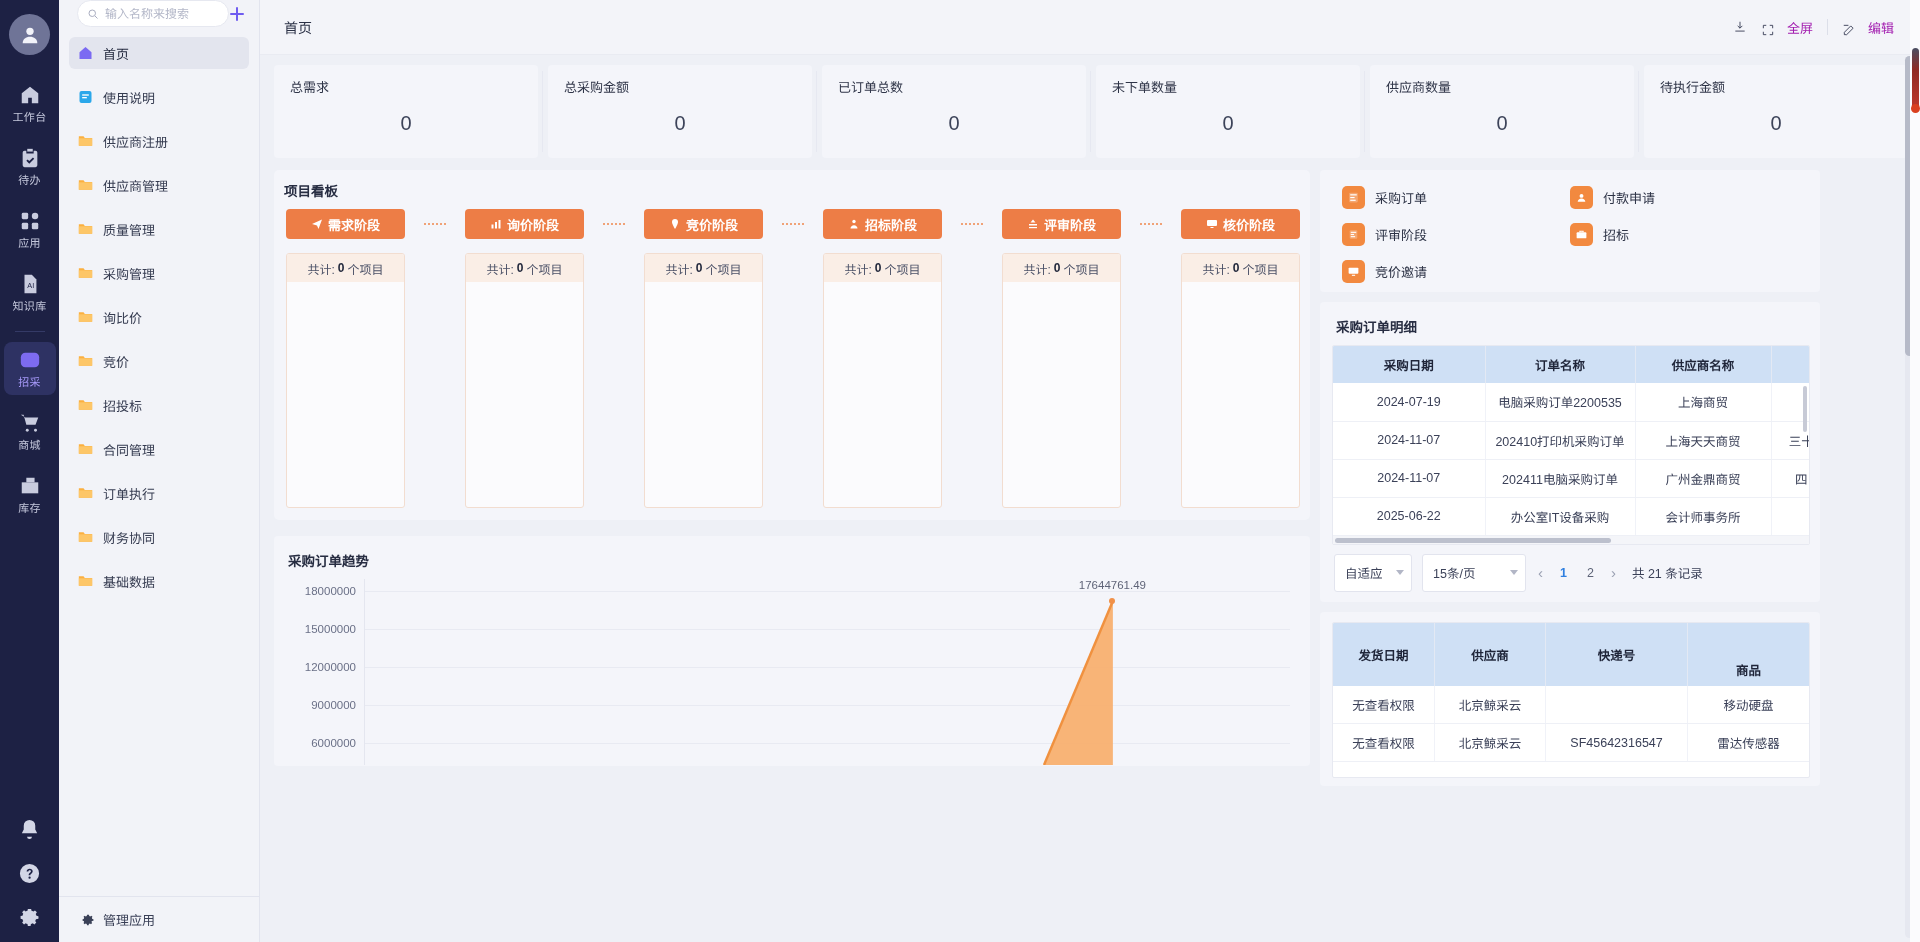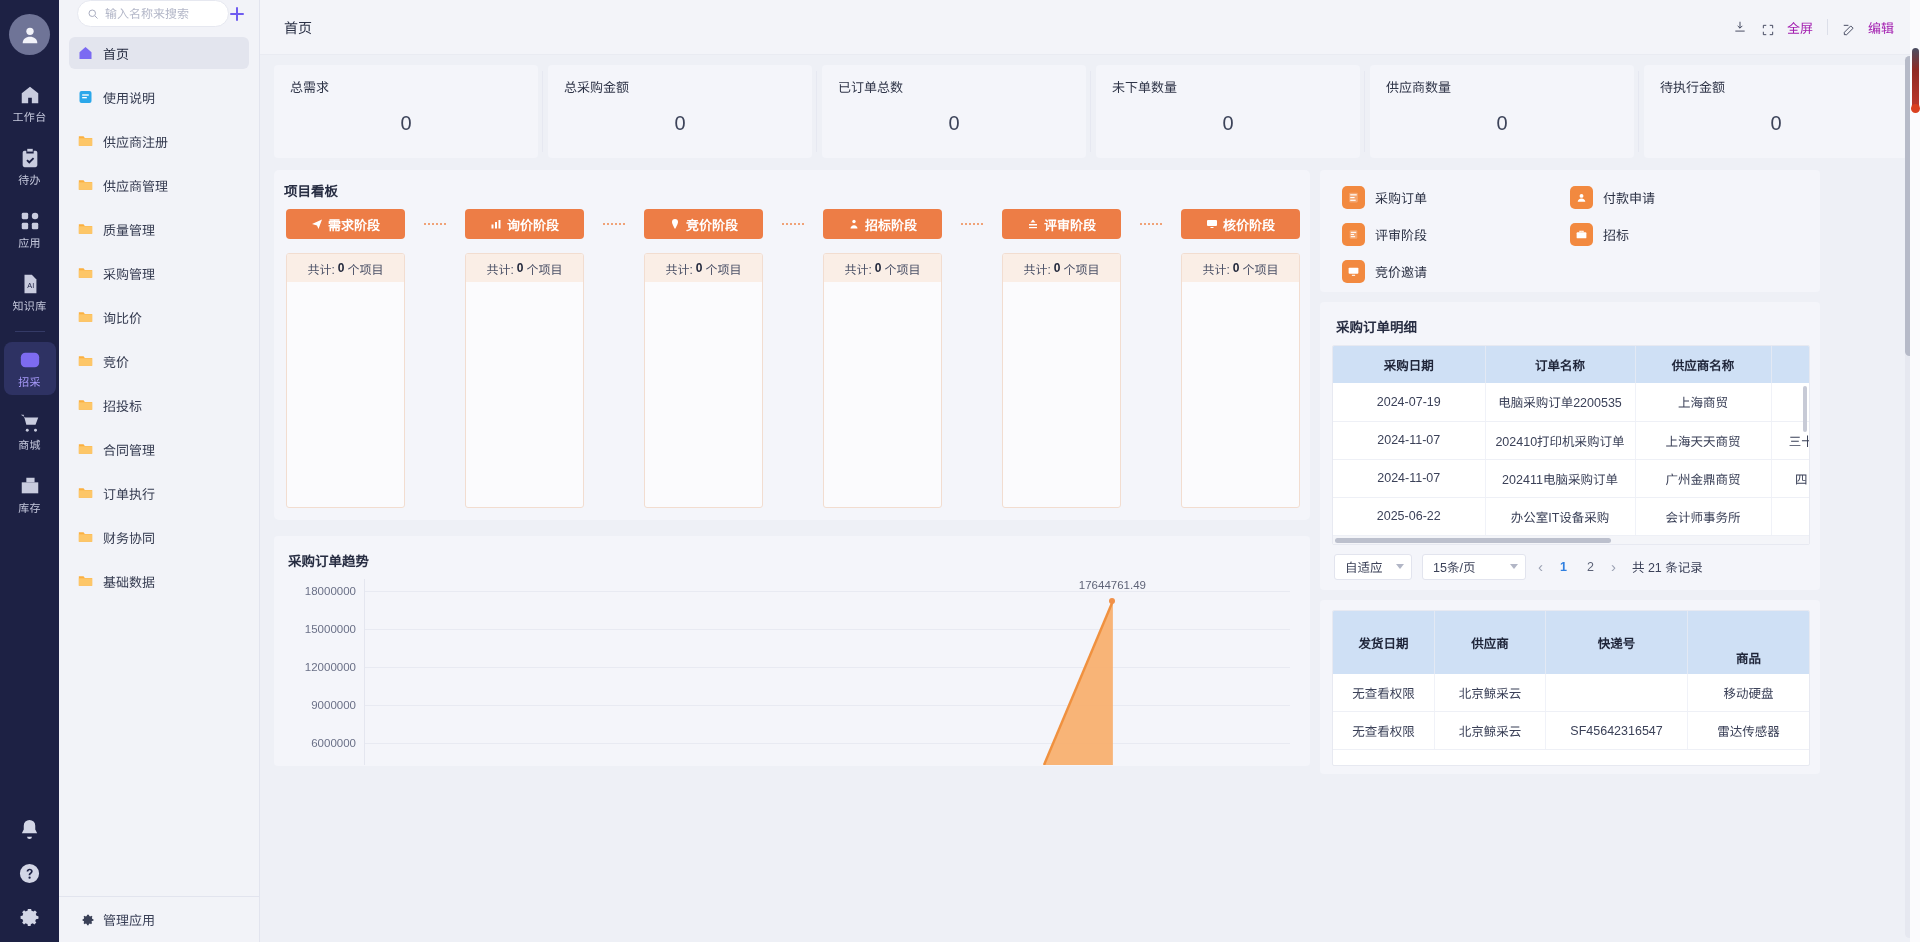--- a/index.html
+++ b/index.html
@@ -185,21 +185,21 @@
   }
   tbody td:last-child { border-right: 0; }
   .hscroll { height: 8px; background: #f4f5f9; position: relative; }
   .hscroll i { position: absolute; left: 2px; top: 2px; height: 5px; width: 58%;
                background: #bcc0cd; border-radius: 3px; display: block; }
   .vscroll { position: absolute; right: 2px; top: 40px; width: 4px; height: 46px;
              background: #c7cad6; border-radius: 3px; }
 
   .pager { display: flex; align-items: center; gap: 10px; padding: 9px 2px 2px 2px; }
   .sel {
-    height: 26px; min-width: 78px; border: 1px solid #e2e4ee; border-radius: 3px; background: #fff;
+    height: 38px; min-width: 78px; border: 1px solid #e2e4ee; border-radius: 3px; background: #fff;
     display: flex; align-items: center; justify-content: space-between; padding: 0 7px 0 10px;
     font-size: 12.5px; color: #3b4158; cursor: pointer;
   }
   .sel.wide { min-width: 104px; }
   .caret { width: 0; height: 0; border-left: 4px solid transparent; border-right: 4px solid transparent;
            border-top: 5px solid #b2b6c6; margin-left: 8px; }
   .pg-arrow { font-size: 15px; color: #9aa0b2; cursor: pointer; padding: 0 2px; }
   .pg-num { font-size: 12.5px; color: #5d6377; cursor: pointer; padding: 0 5px; }
   .pg-num.active { color: #2f7fe0; font-weight: bold; }
   .pg-total { font-size: 12.5px; color: #3b4158; margin-left: 4px; }

